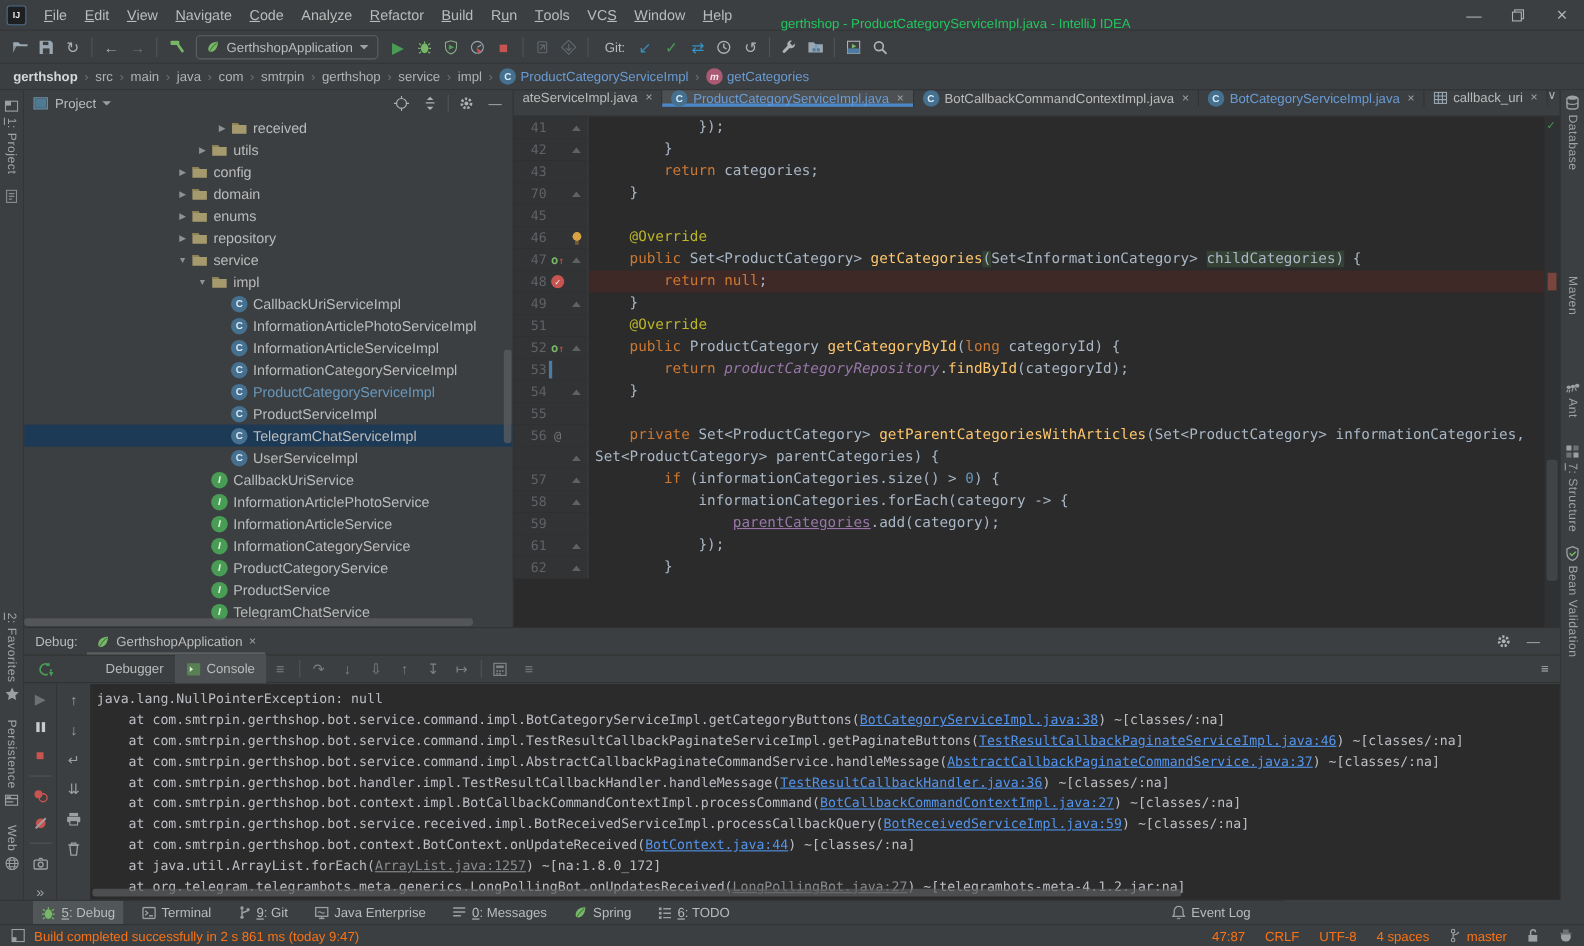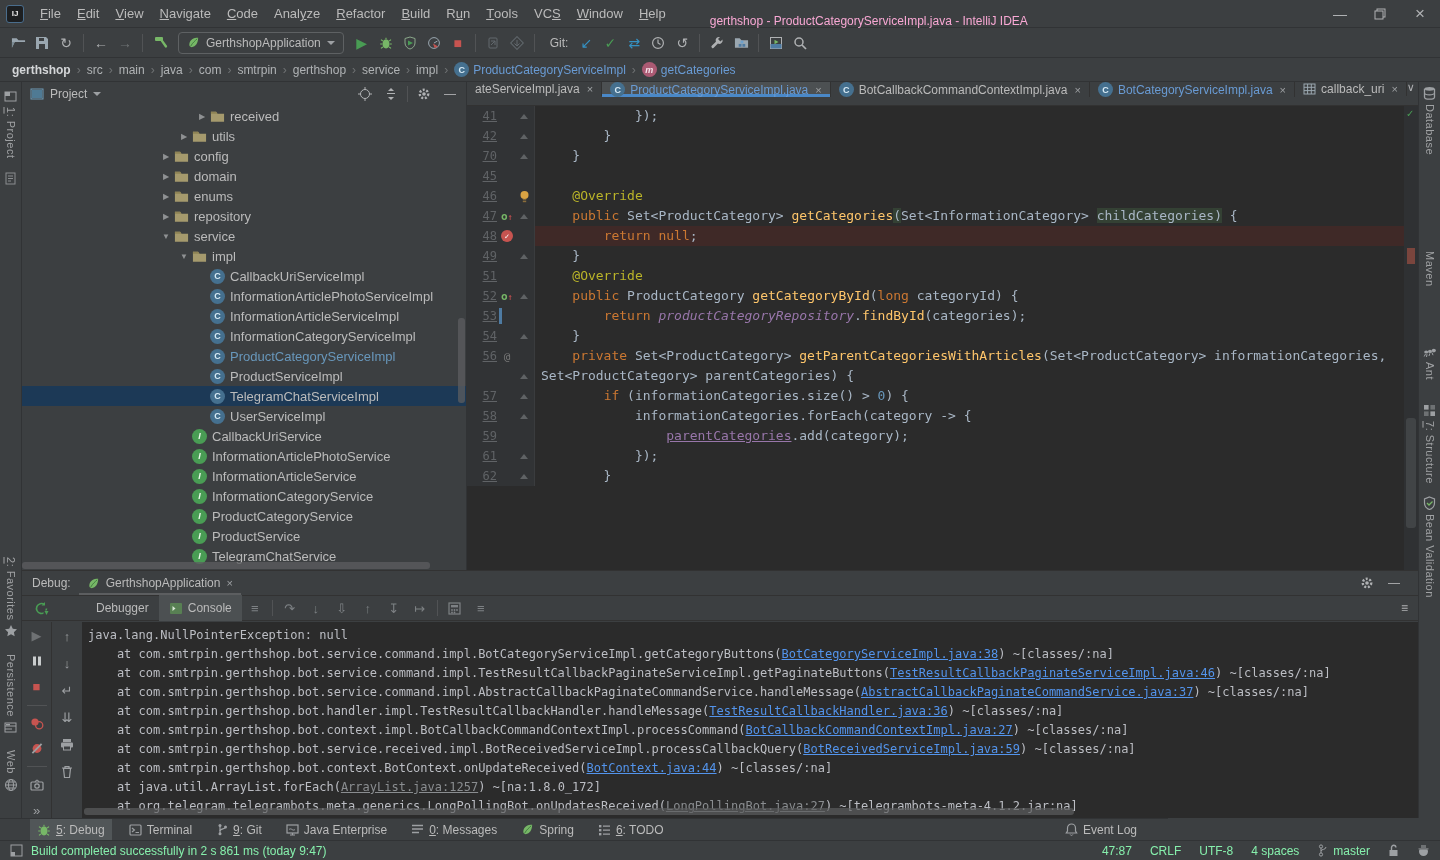--- a/index.html
+++ b/index.html
@@ -8,21 +8,21 @@
 u { text-decoration:underline; }
 #app { position:relative; width:1440px; height:860px; background:#3c3f41; }
 .ic { display:inline-flex; align-items:center; justify-content:center; line-height:1; }
 .ic svg { display:block; }
 
 
 #titlebar { position:absolute; left:0; top:0; width:1440px; height:28px; background:#3c3f41; border-bottom:1px solid #313335; display:flex; align-items:center; }
 #logo { width:18px; height:18px; margin:0 8px 0 6px; background:#1d1f21; border:1px solid #4a6d8c; border-radius:3px; color:#e8e8e8; font-size:8px; font-weight:bold; display:flex; align-items:center; justify-content:center; }
 #menubar { display:flex; height:28px; align-items:center; }
 #menubar .menu { padding:0 8px; height:28px; display:flex; align-items:center; font-size:13px; color:#bbbbbb; }
-#win-title { color:#f9a8d4; font-size:12px; margin-left:36px;margin-top:15px; }
+#win-title { color:#22c55e; font-size:12px; margin-left:36px;margin-top:15px; }
 #win-controls { margin-left:auto; display:flex; height:28px; }
 #win-controls .wc { width:40px; height:28px; display:flex; align-items:center; justify-content:center; color:#afb1b3; font-size:14px; }
 
 
 #toolbar { position:absolute; left:0; top:28px; width:1440px; height:30px; display:flex; align-items:center; padding-left:6px; background:#3c3f41; border-bottom:1px solid #313335; }
 #toolbar .tbi { width:24px; height:24px; display:flex; align-items:center; justify-content:center; font-size:14px; color:#afb1b3; }
 #toolbar .sep { width:1px; height:18px; background:#515355; margin:0 5px; }
 #run-combo { display:flex; align-items:center; gap:6px; border:1px solid #5e6163; border-radius:4px; height:22px; padding:0 8px; margin:0 6px; }
 #run-combo .lbl { font-size:12px; color:#bbbbbb; }
 .caret-down { width:0; height:0; border-left:4px solid transparent; border-right:4px solid transparent; border-top:4px solid #9da0a3; display:inline-block; }
@@ -66,21 +66,21 @@
 #editor { position:absolute; left:467px; top:82px; width:951px; height:488px; background:#2b2b2b; }
 #etabs { height:24px; background:#3c3f41; display:flex; align-items:flex-start; border-bottom:1px solid #323232; }
 .etab { display:flex; align-items:center; gap:5px; padding:0 8px; border-right:1px solid #323232; font-size:12px; color:#bbbbbb; position:relative; }
 .etab .tx { color:#9da0a3; font-size:11px; margin-left:2px; }
 .etab.active { background:#4c5052; box-shadow:inset 0 -3px 0 #4A88C7; }
 .etab.bluename { color:#699bd4; }
 #etabs .tail { margin-left:auto; display:flex; align-items:center; gap:8px; padding-right:6px; color:#afb1b3; }
 #ecode { position:absolute; left:0; top:24px; right:14px; bottom:0; overflow:hidden; font-family:"DejaVu Sans Mono", monospace; font-size:13px; }
 .cl { height:20px; display:flex; align-items:stretch; }
 .gut { width:68px; flex:none; background:#313335; border-right:1px solid #3a3c3e; display:flex; align-items:center; position:relative; }
-.gut .ln { width:30px; text-align:right; color:#606366; font-size:12px; flex:none;text-decoration:underline; }
+.gut .ln { width:30px; text-align:right; color:#606366; font-size:12px; flex:none; }
 .gut .gico { width:20px; display:flex; align-items:center; justify-content:center; flex:none; }
 .gut .gfold { width:14px; display:flex; align-items:center; justify-content:center; flex:none; }
 .foldmark { width:0; height:0; border-left:4px solid transparent; border-right:4px solid transparent; border-bottom:5px solid #5f6264; }
 .cl pre { flex:1; line-height:20px; padding-left:6px; white-space:pre; font-family:inherit; }
 .cl.bp pre { background:#3f2927; }
 .vcsbar { position:absolute; left:32px; top:2px; width:3px; height:16px; background:#4e7ba2; }
 .d { color:#a9b7c6; } .k { color:#cc7832; } .m { color:#ffc66b; }
 .a { color:#bbb529; } .f { color:#9876aa; font-style:italic; }
 .n { color:#6897bb; } .p { color:#9876aa; text-decoration:underline; }
 .hb { color:#a9b7c6; background:#344134; }
@@ -118,21 +118,21 @@
 #console .lnkg { color:#8a8d90; text-decoration:underline; }
 #console-hscroll { position:absolute; left:62px; bottom:3px; width:990px; height:7px; background:#5c5e60; border-radius:3px; opacity:.7; }
 
 
 #bottombar { position:absolute; left:0; top:818px; width:1168px; height:22px; background:#3c3f41; border-top:1px solid #313335; display:flex; align-items:center; padding:0 14px 0 30px; }
 .bitem { display:flex; align-items:center; gap:5px; padding:0 7px; height:22px; color:#bbbbbb; margin-right:10px; }
 .bitem.active { background:#515658; }
 #bottombar .grow { flex:1; }
 
 
-#statusbar { position:absolute; left:0; top:840px; width:1440px; height:20px; background:#3c3f41; border-top:1px solid #313335; display:flex; align-items:center; padding:0 10px; color:#86efac; }
+#statusbar { position:absolute; left:0; top:840px; width:1440px; height:20px; background:#3c3f41; border-top:1px solid #313335; display:flex; align-items:center; padding:0 10px; color:#f97316; }
 #statusbar .msg { margin-left:8px; }
 #statusbar .grow { flex:1; }
 #statusbar .sitem { margin-left:18px; display:flex; align-items:center; gap:4px; }
 </style>
 </head>
 <body>
 
 <div id="app">
   <header id="titlebar">
     <span id="logo">IJ</span>
@@ -637,20 +637,28 @@
             <span class="ln">42</span>
             <span class="gico"></span>
             <span class="gfold">
               <span class="foldmark"></span>
             </span>
           </div>
           <pre><span class="d">        }</span></pre>
         </div>
         <div class="cl">
           <div class="gut">
+            <span class="ln">43</span>
+            <span class="gico"></span>
+            <span class="gfold"></span>
+          </div>
+          <pre><span class="d">        </span><span class="k">return</span><span class="d"> categories;</span></pre>
+        </div>
+        <div class="cl">
+          <div class="gut">
             <span class="ln">70</span>
             <span class="gico"></span>
             <span class="gfold">
               <span class="foldmark"></span>
             </span>
           </div>
           <pre><span class="d">    }</span></pre>
         </div>
         <div class="cl">
           <div class="gut">
@@ -728,31 +736,39 @@
           </div>
           <pre><span class="d">    </span><span class="k">public</span><span class="d"> ProductCategory </span><span class="m">getCategoryById</span><span class="d">(</span><span class="k">long</span><span class="d"> categoryId) {</span></pre>
         </div>
         <div class="cl">
           <div class="gut">
             <span class="ln">53</span>
             <span class="gico"></span>
             <span class="gfold"></span>
             <span class="vcsbar"></span>
           </div>
-          <pre><span class="d">        </span><span class="k">return</span><span class="d"> </span><span class="f">productCategoryRepository</span><span class="d">.</span><span class="m">findById</span><span class="d">(categories);</span></pre>
+          <pre><span class="d">        </span><span class="k">return</span><span class="d"> </span><span class="f">productCategoryRepository</span><span class="d">.</span><span class="m">findById</span><span class="d">(categoryId);</span></pre>
         </div>
         <div class="cl">
           <div class="gut">
             <span class="ln">54</span>
             <span class="gico"></span>
             <span class="gfold">
               <span class="foldmark"></span>
             </span>
           </div>
           <pre><span class="d">    }</span></pre>
+        </div>
+        <div class="cl">
+          <div class="gut">
+            <span class="ln">55</span>
+            <span class="gico"></span>
+            <span class="gfold"></span>
+          </div>
+          <pre></pre>
         </div>
         <div class="cl">
           <div class="gut">
             <span class="ln">56</span>
             <span class="gico">
               <span class="atg">@</span>
             </span>
             <span class="gfold"></span>
           </div>
           <pre><span class="d">    </span><span class="k">private</span><span class="d"> Set&lt;ProductCategory&gt; </span><span class="m">getParentCategoriesWithArticles</span><span class="d">(Set&lt;ProductCategory&gt; informationCategories,</span></pre>

